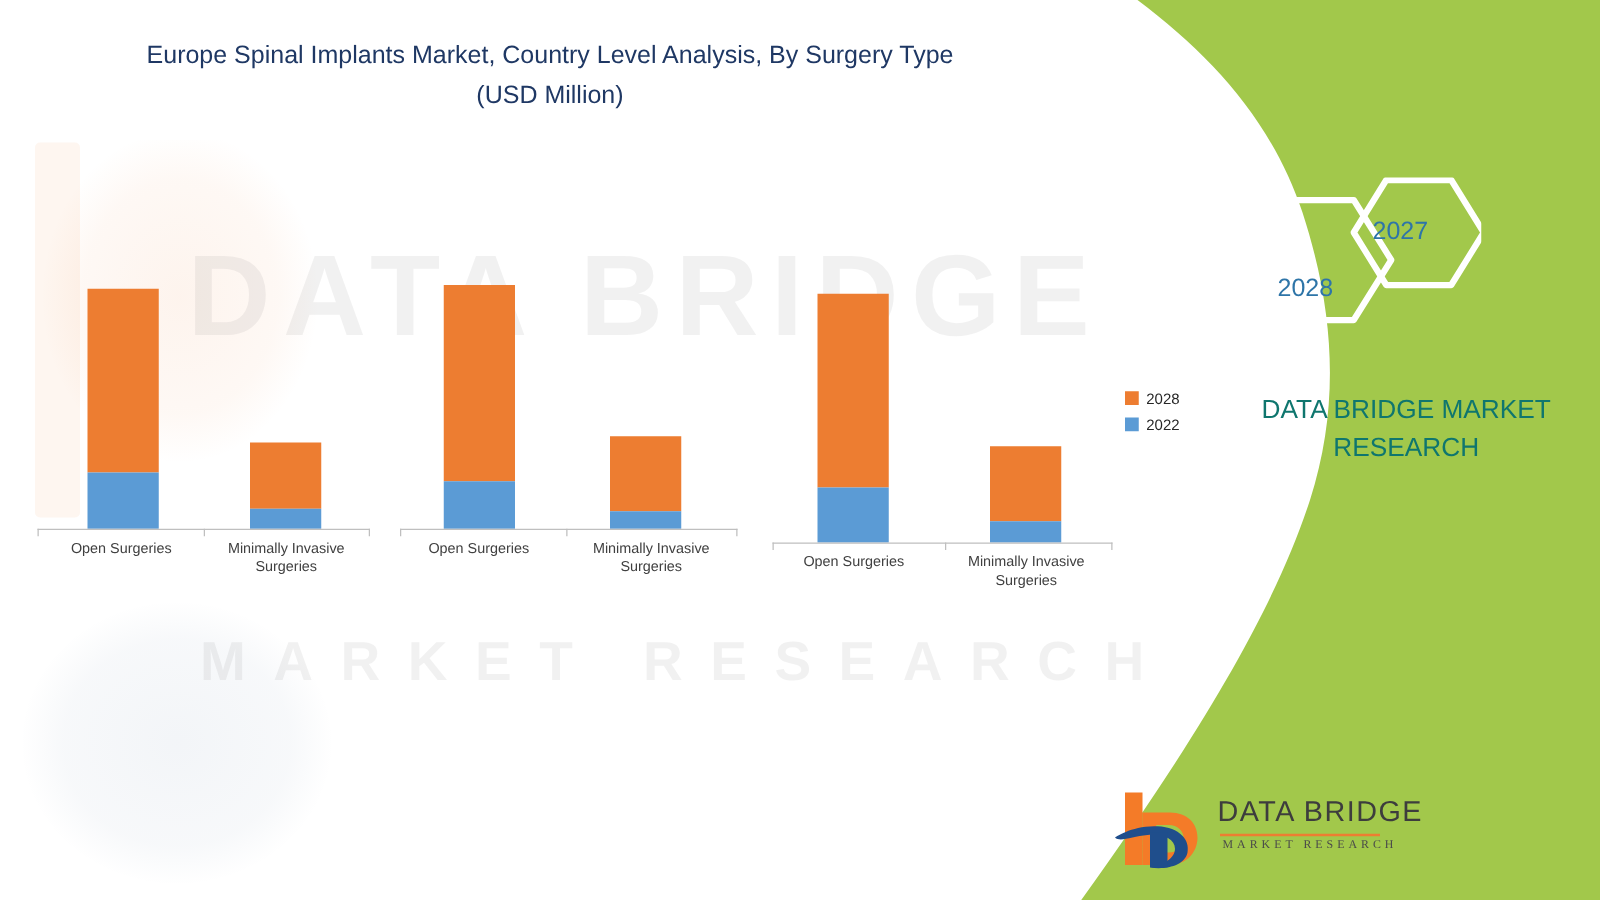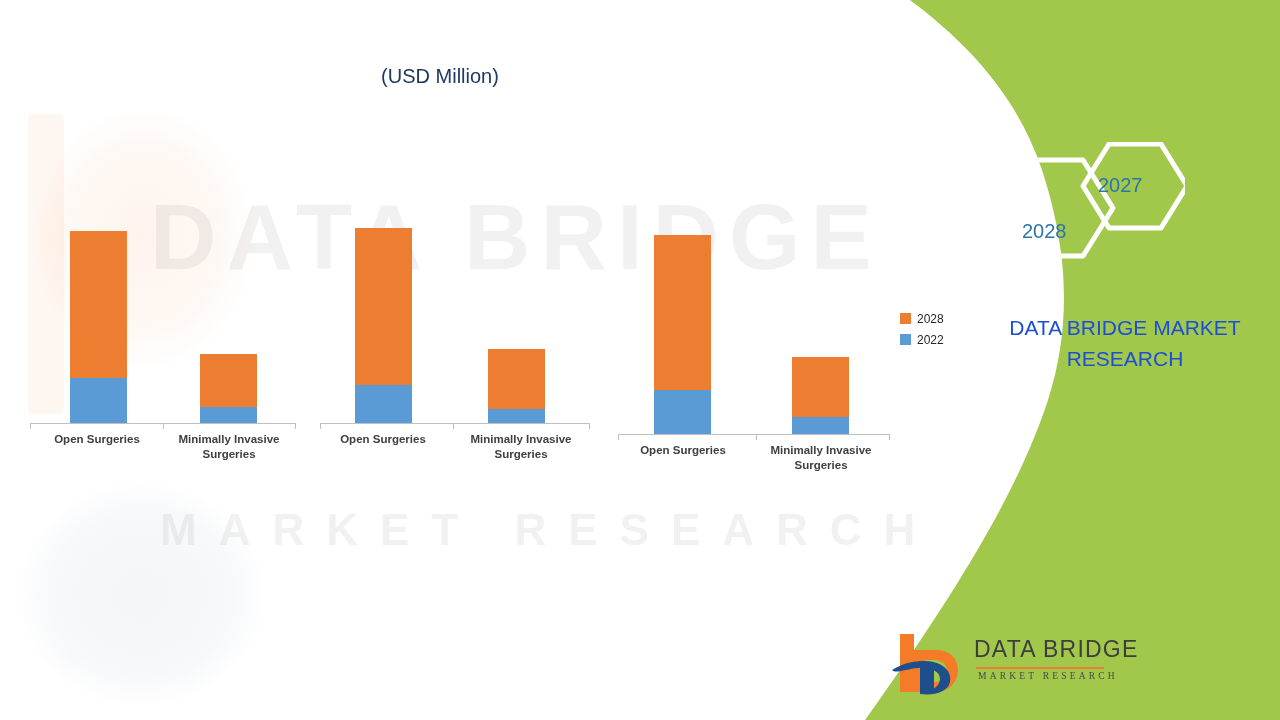--- a/index.html
+++ b/index.html
@@ -97,21 +97,21 @@
     font-weight: 400;
   }
   .hex-label-2021 { left: 1098px; top: 174px; }
   .hex-label-2028 { left: 1022px; top: 220px; }
 
   .brand-text {
     position: absolute;
     left: 975px; top: 312px;
     width: 300px;
     text-align: center;
-    color: #1d4ed8;
+    color: #0f766e;
     font-size: 21px;
     line-height: 31px;
     font-weight: 400;
   }
 
   
   .logo {
     position: absolute;
     left: 890px; top: 630px;
     width: 215px; height: 70px;
@@ -151,21 +151,20 @@
     color: #1F3864;
     font-size: 20px;
     line-height: 32px;
     font-weight: 400;
   }
 
   
   .chart-group {
     position: absolute;
     height: 250px;
-    font-weight: bold;
   }
   .plot {
     position: absolute;
     left: 0; top: 0;
     width: 100%;
     height: 200px;
   }
   .axis-line {
     position: absolute;
     left: 0;
@@ -222,21 +221,21 @@
 <body>
 
 <div id="stage">
 
   <div class="wm-b-orange"></div>
   <div class="wm-d-blue"></div>
   <div class="wm-text wm-line1">DATA BRIDGE</div>
   <div class="wm-text wm-line2">MARKET RESEARCH</div>
 
   <div class="chart-title">
-    <br>
+    <span>Europe Spinal Implants Market, Country Level Analysis, By Surgery Type</span><br>
     <span>(USD Million)</span>
   </div>
 
   <div class="chart-group" style="left:30px; top:223px; width:266px;">
     <div class="plot" style="height:200px;">
       <div class="bar" style="left:40px; bottom:0;">
         <div class="seg seg-2028" style="height:147px;"></div>
         <div class="seg seg-2020" style="height:45px;"></div>
       </div>
       <div class="bar" style="left:170px; bottom:0;">

